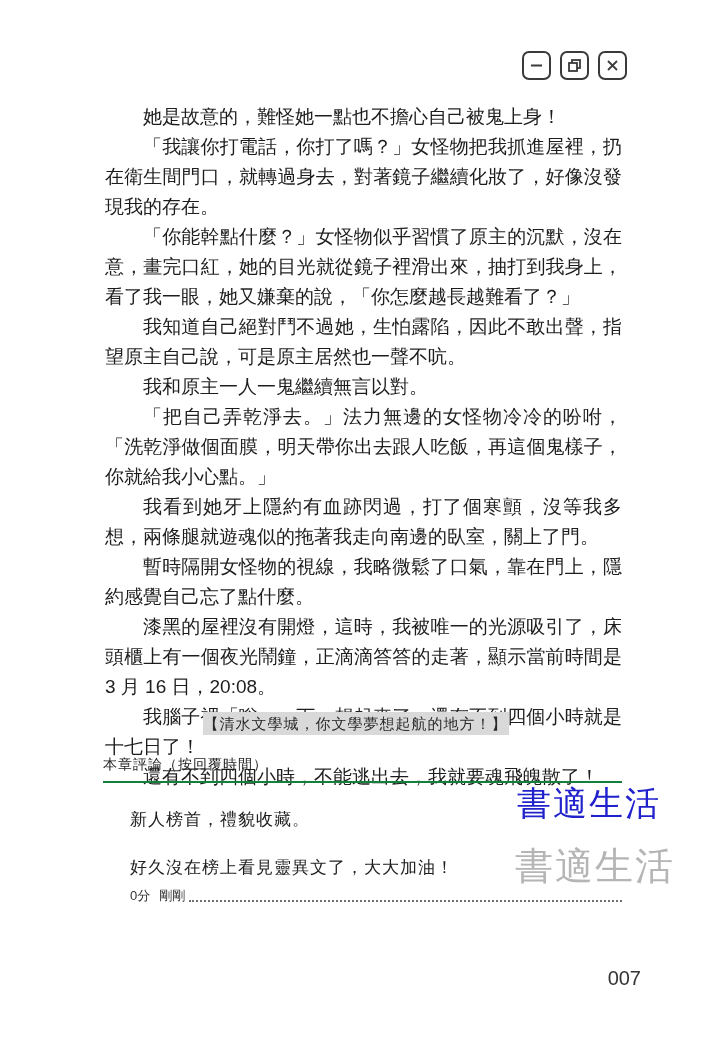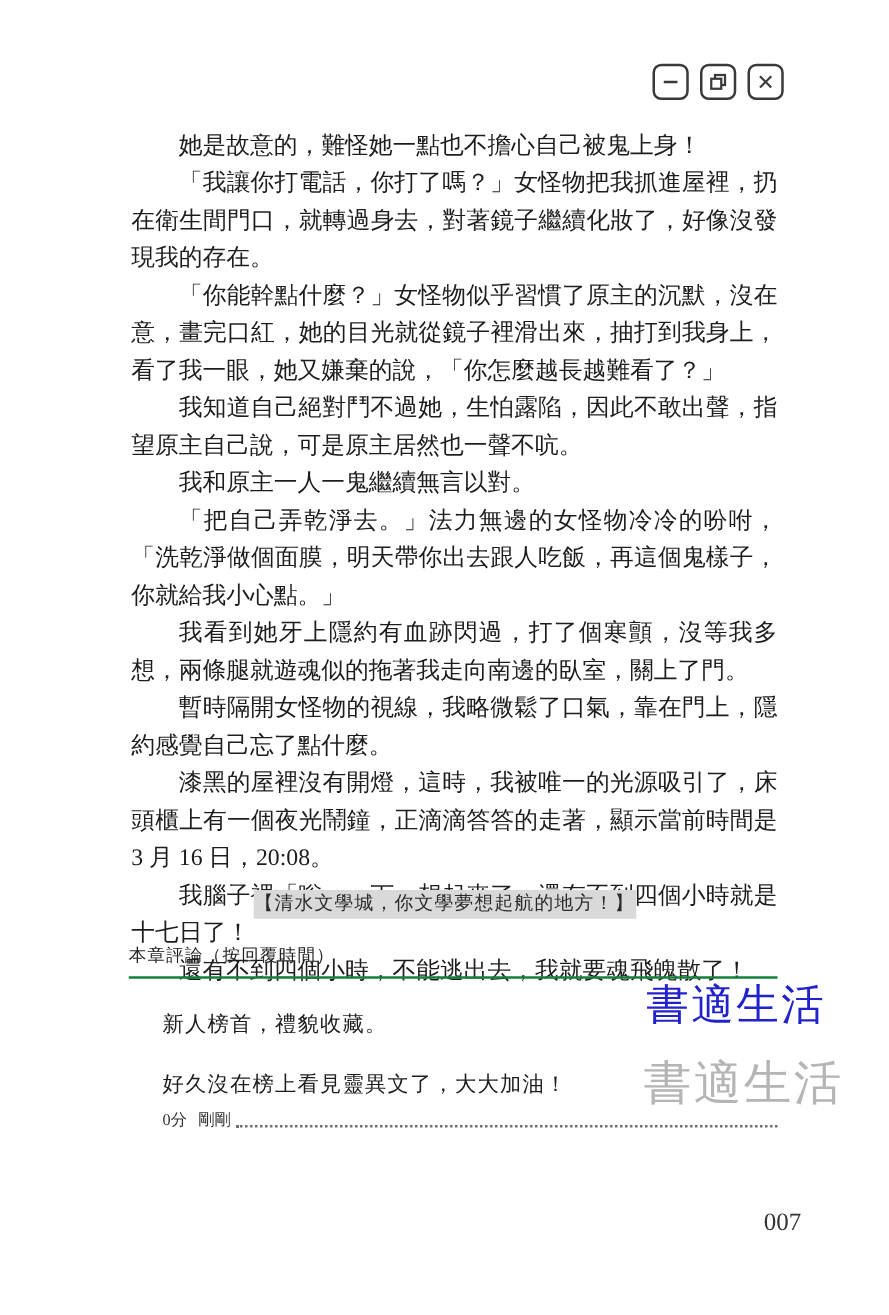--- a/index.html
+++ b/index.html
@@ -1,21 +1,21 @@
 <!DOCTYPE html>
 <html><head>
 <meta charset="utf-8">
 <style>
   * { margin:0; padding:0; box-sizing:border-box; }
   html,body { background:#ffffff; }
   .page {
     position:relative;
     width:682px; height:1052px;
     background:#ffffff;
-    font-family:Liberation Serif, serif;
+    font-family:Liberation Sans, sans-serif;
     color:#1d1d1d;
     overflow:hidden;
   }
 
   
   .window-controls {
     position:absolute; top:51px; right:55px;
     display:flex; gap:9px;
   }
   .win-btn {

